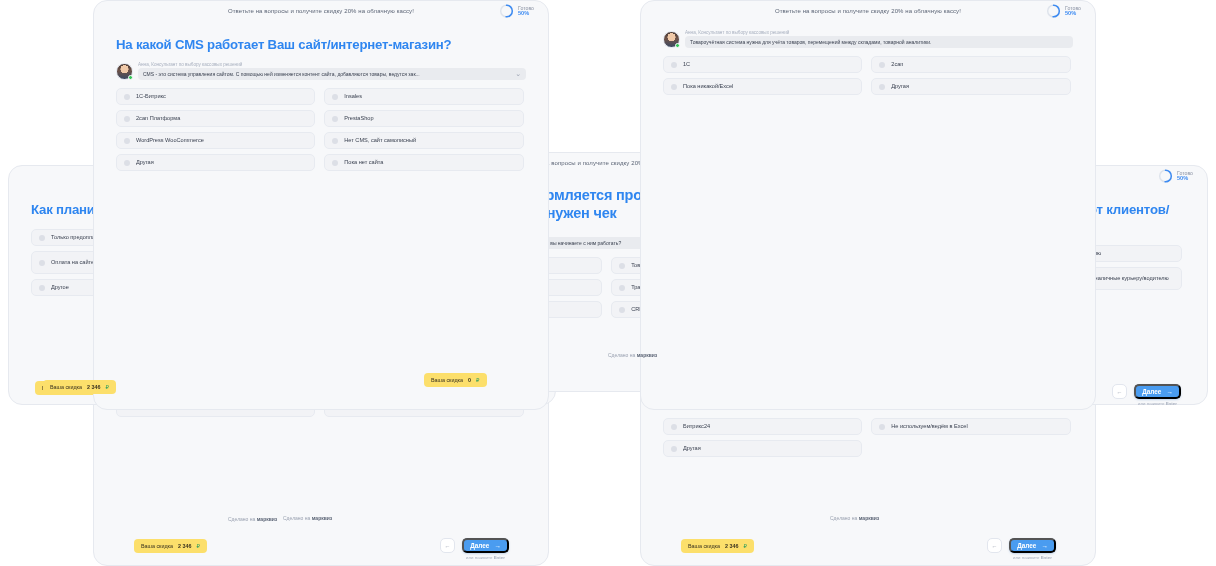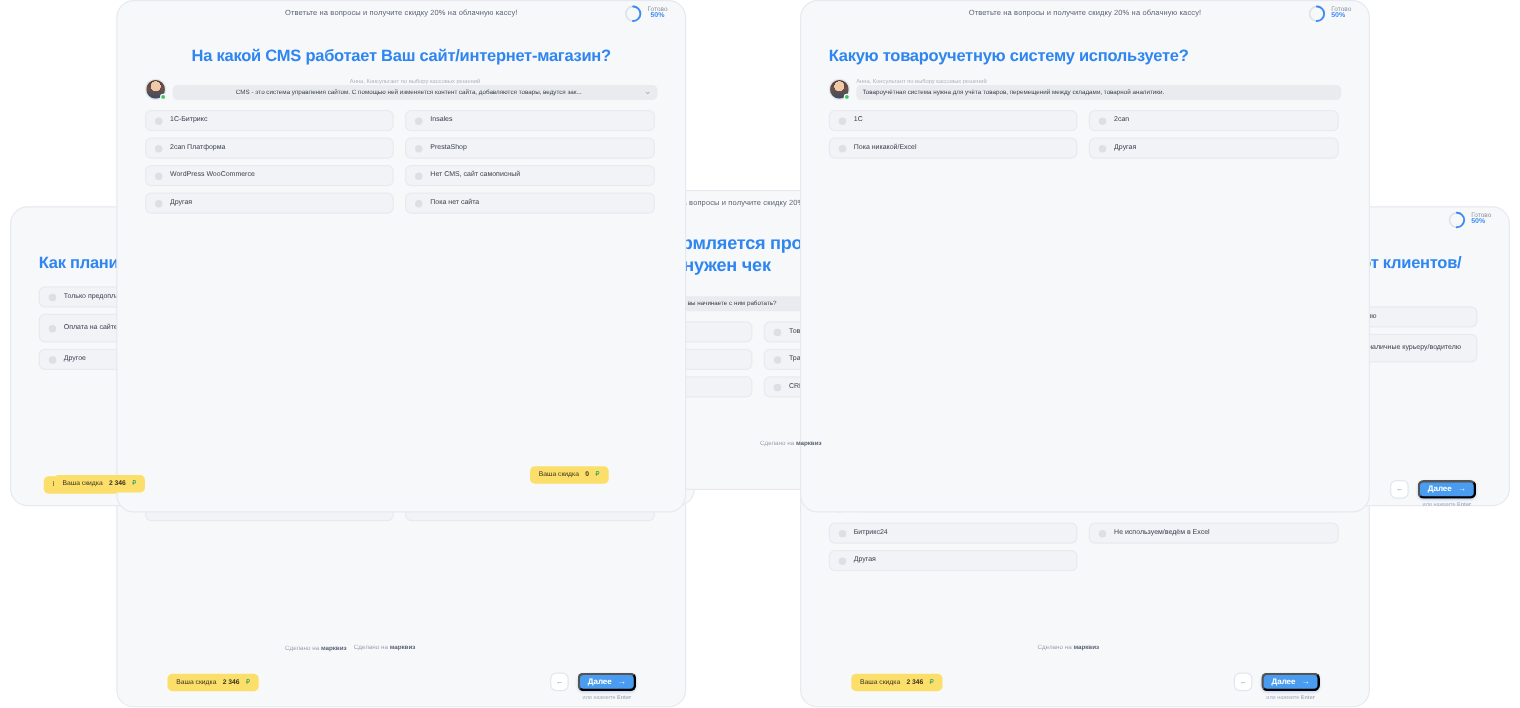--- a/index.html
+++ b/index.html
@@ -137,21 +137,21 @@
 
       <path d="M 478 268 C 440 262 400 258 372 261"></path>
 
       <path d="M 730 292 C 770 315 790 330 830 352"></path>
 
       <path d="M 472 292 C 440 322 420 340 396 352"></path>
     </g>
   </svg>
 
   <div id="cards-root">
-      <div class="card" style="left: 93px; top: 0px; width: 456px; height: 410px; z-index: 6; text-align: center;">
+      <div class="card" style="left: 93px; top: 0px; width: 456px; height: 410px; z-index: 6;">
         <div class="card-top">
       <span class="top-note" style="font-size:6px">Ответьте на вопросы и получите скидку 20% на облачную кассу!</span>
       <span class="progress">
         <svg class="ring" width="15" height="15" viewBox="0 0 16 16">
       <circle class="bg" cx="8" cy="8" r="6.2" stroke-width="1.6"></circle>
       <circle class="fg" cx="8" cy="8" r="6.2" stroke-width="1.6" stroke-dasharray="38.96" stroke-dashoffset="19.48" transform="rotate(-90 8 8)"></circle>
     </svg>
         <span class="prog-txt">
           <span class="lbl" style="font-size:5.2px">Готово</span>
           <span class="pct" style="font-size:5.6px">50%</span>
@@ -214,21 +214,20 @@
       <circle class="bg" cx="8" cy="8" r="6.2" stroke-width="1.6"></circle>
       <circle class="fg" cx="8" cy="8" r="6.2" stroke-width="1.6" stroke-dasharray="38.96" stroke-dashoffset="19.48" transform="rotate(-90 8 8)"></circle>
     </svg>
         <span class="prog-txt">
           <span class="lbl" style="font-size:5.2px">Готово</span>
           <span class="pct" style="font-size:5.6px">50%</span>
         </span>
       </span>
     </div>
         <div class="card-body">
-      <h2 class="q-title" style="font-size:13.2px;margin-top:16px">Какую товароучетную систему используете?</h2>
           <div class="consult" style="margin-top:9px">
         <span class="avatar" style="width:17px;height:17px"></span>
         <span class="bubble-wrap">
           <span class="consult-name" style="font-size:4.6px;margin-bottom:1px">Анна, Консультант по выбору кассовых решений</span>
           <span class="bubble" style="font-size:5px;padding:3px 5px">
             <span class="btxt">Товароучётная система нужна для учёта товаров, перемещений между складами, товарной аналитики.</span>
 
           </span>
         </span>
       </div>

